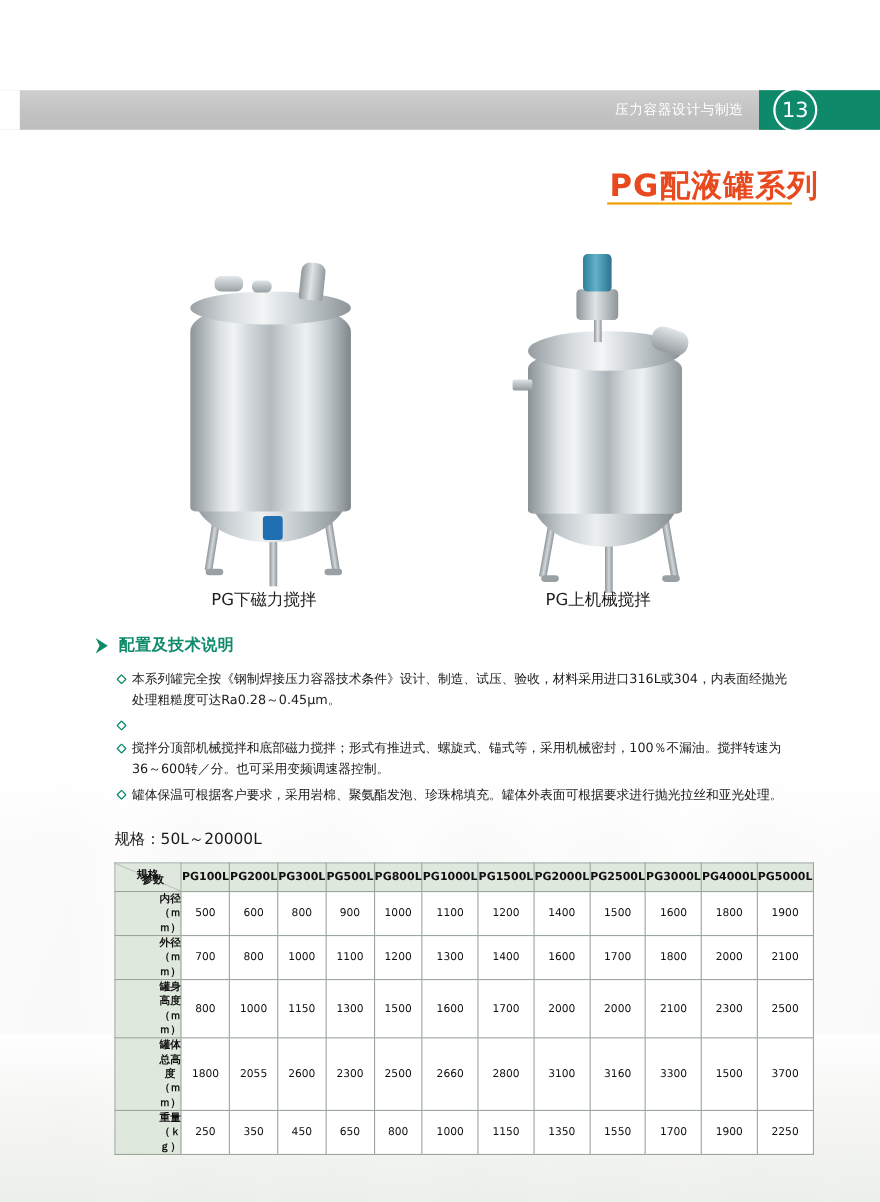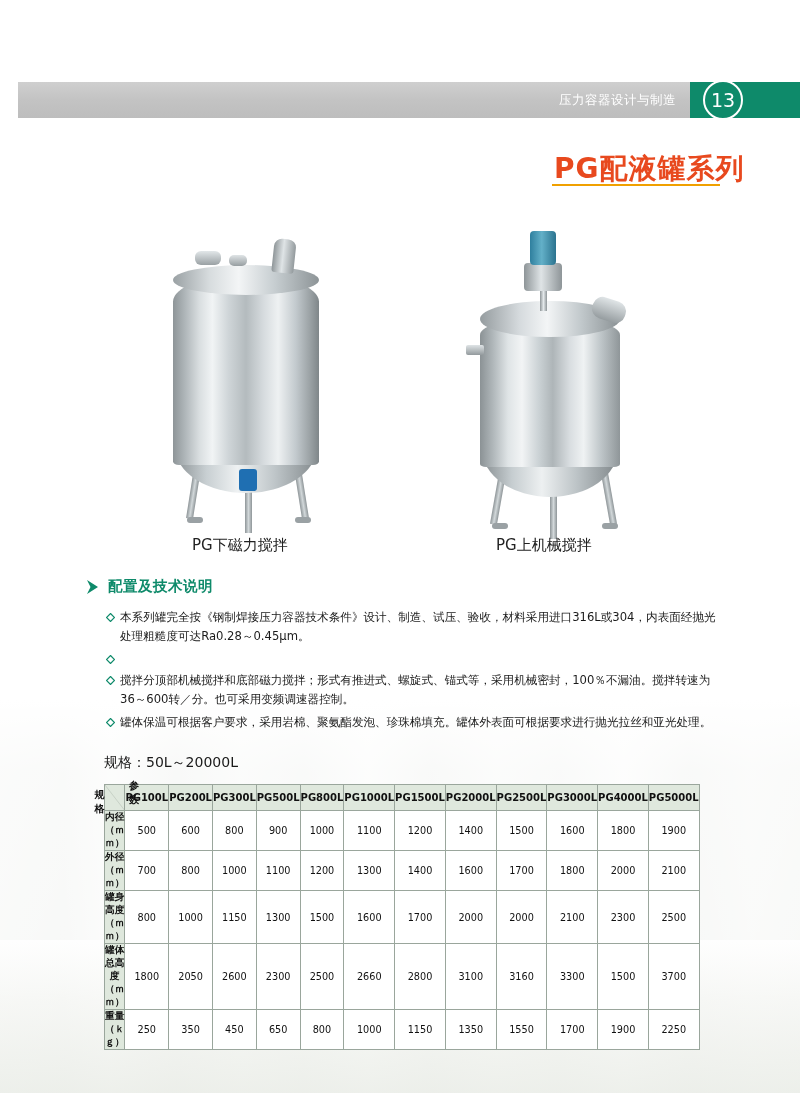--- a/index.html
+++ b/index.html
@@ -253,21 +253,21 @@
   .corner-cell .diag {
     position: absolute; left: 0; top: 0; width: 100%; height: 100%;
   }
   .corner-cell .lbl-top {
     position: absolute; right: 20px; top: 3px; font-size: 10px; font-weight: bold;
   }
   .corner-cell .lbl-bot {
     position: absolute; left: 24px; bottom: 3px; font-size: 10px; font-weight: bold;
   }
   .spec-table tbody td { font-size: 9.7px; }
-  .spec-table tbody td:first-child { font-size: 9.7px; }
+  .spec-table tbody td:first-child { font-size: 9.7px; padding-left: 40px; }
 </style>
 </head>
 <body>
 
 <div class="bg-photo"></div>
 <div class="bg-photo-2"></div>
 
 <div class="page">
 
   <div class="header-band"></div>
@@ -427,21 +427,21 @@
         <td>1700</td>
         <td>2000</td>
         <td>2000</td>
         <td>2100</td>
         <td>2300</td>
         <td>2500</td>
       </tr>
       <tr>
         <td>罐体总高度（ｍｍ）</td>
         <td>1800</td>
-        <td>2050</td>
+        <td>2055</td>
         <td>2600</td>
         <td>2300</td>
         <td>2500</td>
         <td>2660</td>
         <td>2800</td>
         <td>3100</td>
         <td>3160</td>
         <td>3300</td>
         <td>1500</td>
         <td>3700</td>

